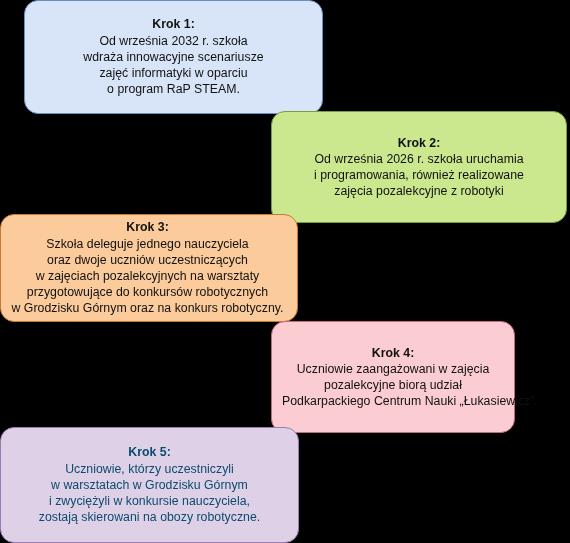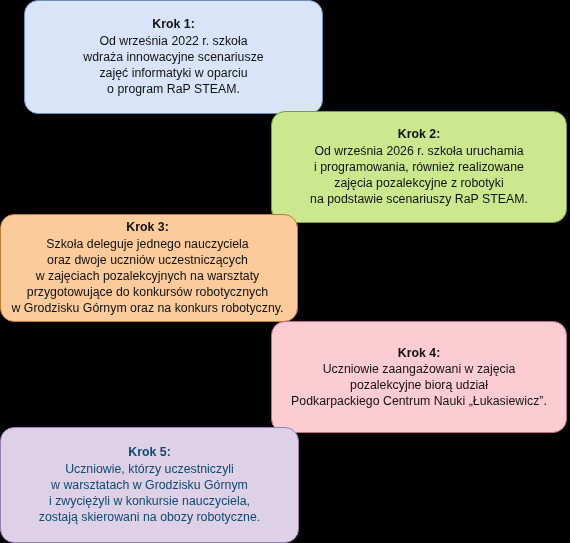--- a/index.html
+++ b/index.html
@@ -47,52 +47,51 @@
   }
   .step-line {
     display: block;
     white-space: nowrap;
   }
 
   
   #box-1 { left: 0px;   top: 0px;   width: 299px; height: 114px; margin-left: 24px; }
   #box-2 { left: 271px; top: 111px; width: 296px; height: 112px; }
   #box-3 { left: 0px;   top: 214px; width: 298px; height: 108px; }
-  #box-4 { left: 271px; top: 321px; width: 296px; height: 112px; }
+  #box-4 { left: 271px; top: 321px; width: 244px; height: 112px; }
   #box-5 { left: 0px;   top: 427px; width: 299px; height: 116px; }
 
   
   #box-1 { z-index: 1; }
   #box-2 { z-index: 2; }
   #box-3 { z-index: 3; }
   #box-4 { z-index: 4; }
   #box-5 { z-index: 5; }
 </style>
 </head>
 <body>
 
 <div id="flowchart" style="background-color: rgb(0, 0, 0);">
 
   <div class="step-box" id="box-1" style="background-color: rgb(216, 229, 248); border-color: rgb(107, 143, 194); color: rgb(17, 17, 17);">
     <div class="step-inner">
       <span class="step-title">Krok 1:</span>
-      <span class="step-line">Od września 2022 r. szkoła</span>
+      <span class="step-line">Od września 2032 r. szkoła</span>
       <span class="step-line">wdraża innowacyjne scenariusze</span>
       <span class="step-line">zajęć informatyki w oparciu</span>
       <span class="step-line">o program RaP STEAM.</span>
     </div>
   </div>
 
   <div class="step-box" id="box-2" style="background-color: rgb(203, 232, 143); border-color: rgb(122, 158, 60); color: rgb(17, 17, 17);">
     <div class="step-inner">
       <span class="step-title">Krok 2:</span>
       <span class="step-line">Od września 2026 r. szkoła uruchamia</span>
       <span class="step-line">i programowania, również realizowane</span>
       <span class="step-line">zajęcia pozalekcyjne z robotyki</span>
-      <span class="step-line">na podstawie scenariuszy RaP STEAM.</span>
     </div>
   </div>
 
   <div class="step-box" id="box-3" style="background-color: rgb(251, 203, 155); border-color: rgb(193, 124, 51); color: rgb(17, 17, 17); padding-left: 7px;">
     <div class="step-inner">
       <span class="step-title">Krok 3:</span>
       <span class="step-line">Szkoła deleguje jednego nauczyciela</span>
       <span class="step-line">oraz dwoje uczniów uczestniczących</span>
       <span class="step-line">w zajęciach pozalekcyjnych na warsztaty</span>
       <span class="step-line">przygotowujące do konkursów robotycznych</span>

